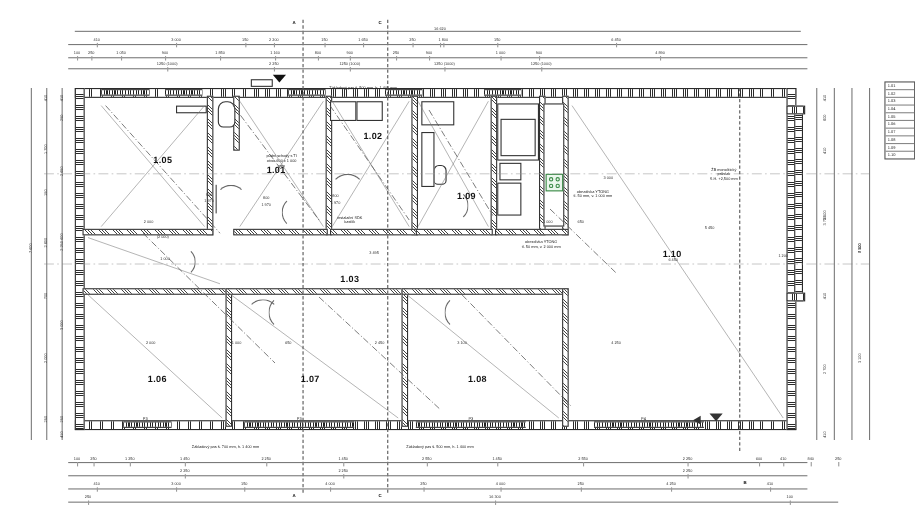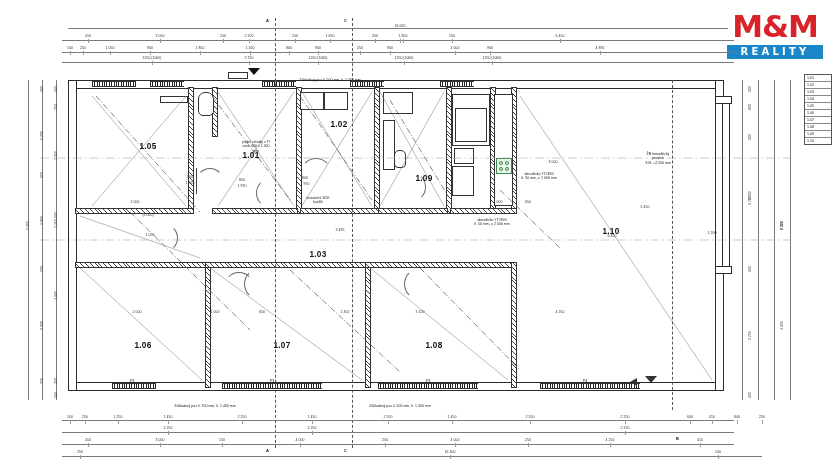--- a/index.html
+++ b/index.html
@@ -64,26 +64,20 @@
   .secmark{position:absolute;font-size:4px;font-weight:bold;color:#111;}
   .stove{position:absolute;border:.6px solid #3a8a46;background:#eaf6ec;}
   .stove i{position:absolute;width:2.4px;height:2.4px;border:.5px solid #3a8a46;
      border-radius:50%;display:block;}
 </style>
 </head>
 <body>
 
 <div id="stage">
 
-  <div id="logo">
-    <div class="mtxt">M&amp;M</div>
-    <div class="rbar">
-      <span>REALITY</span>
-    </div>
-  </div>
 
   <div id="legend">
       <div>1.01</div>
       <div>1.02</div>
       <div>1.03</div>
       <div>1.04</div>
       <div>1.05</div>
       <div>1.06</div>
       <div>1.07</div>
       <div>1.08</div>

